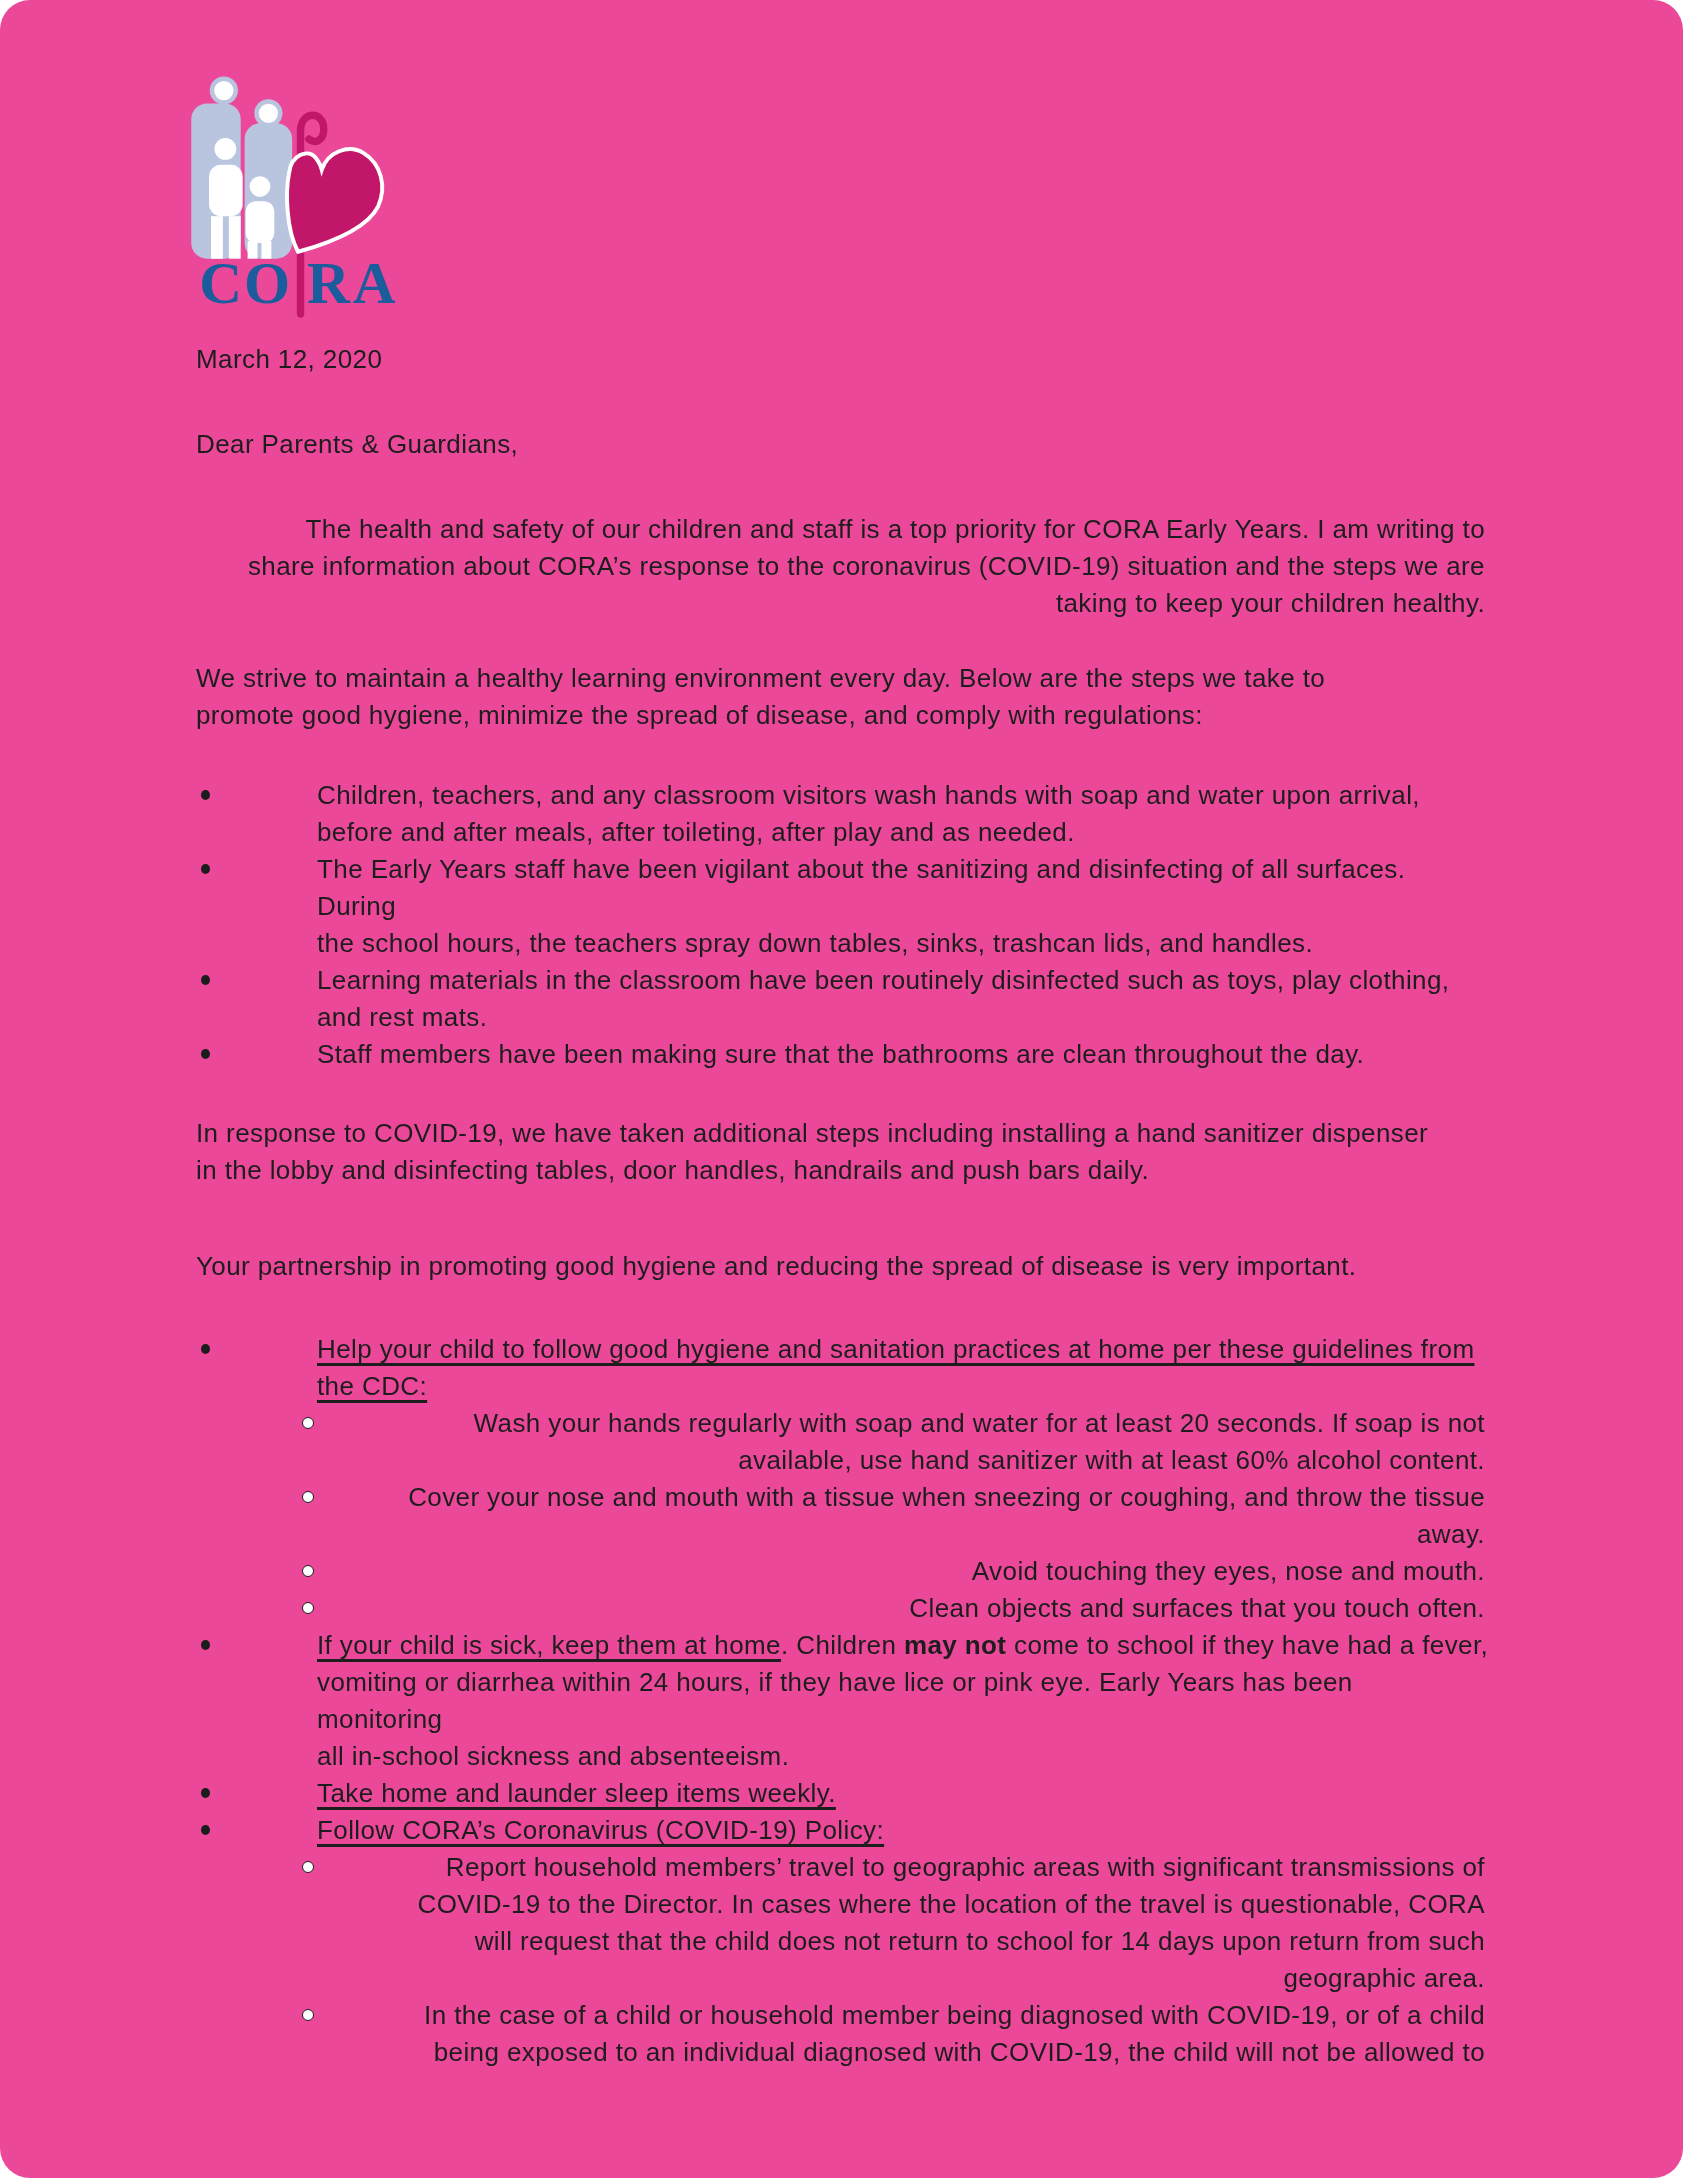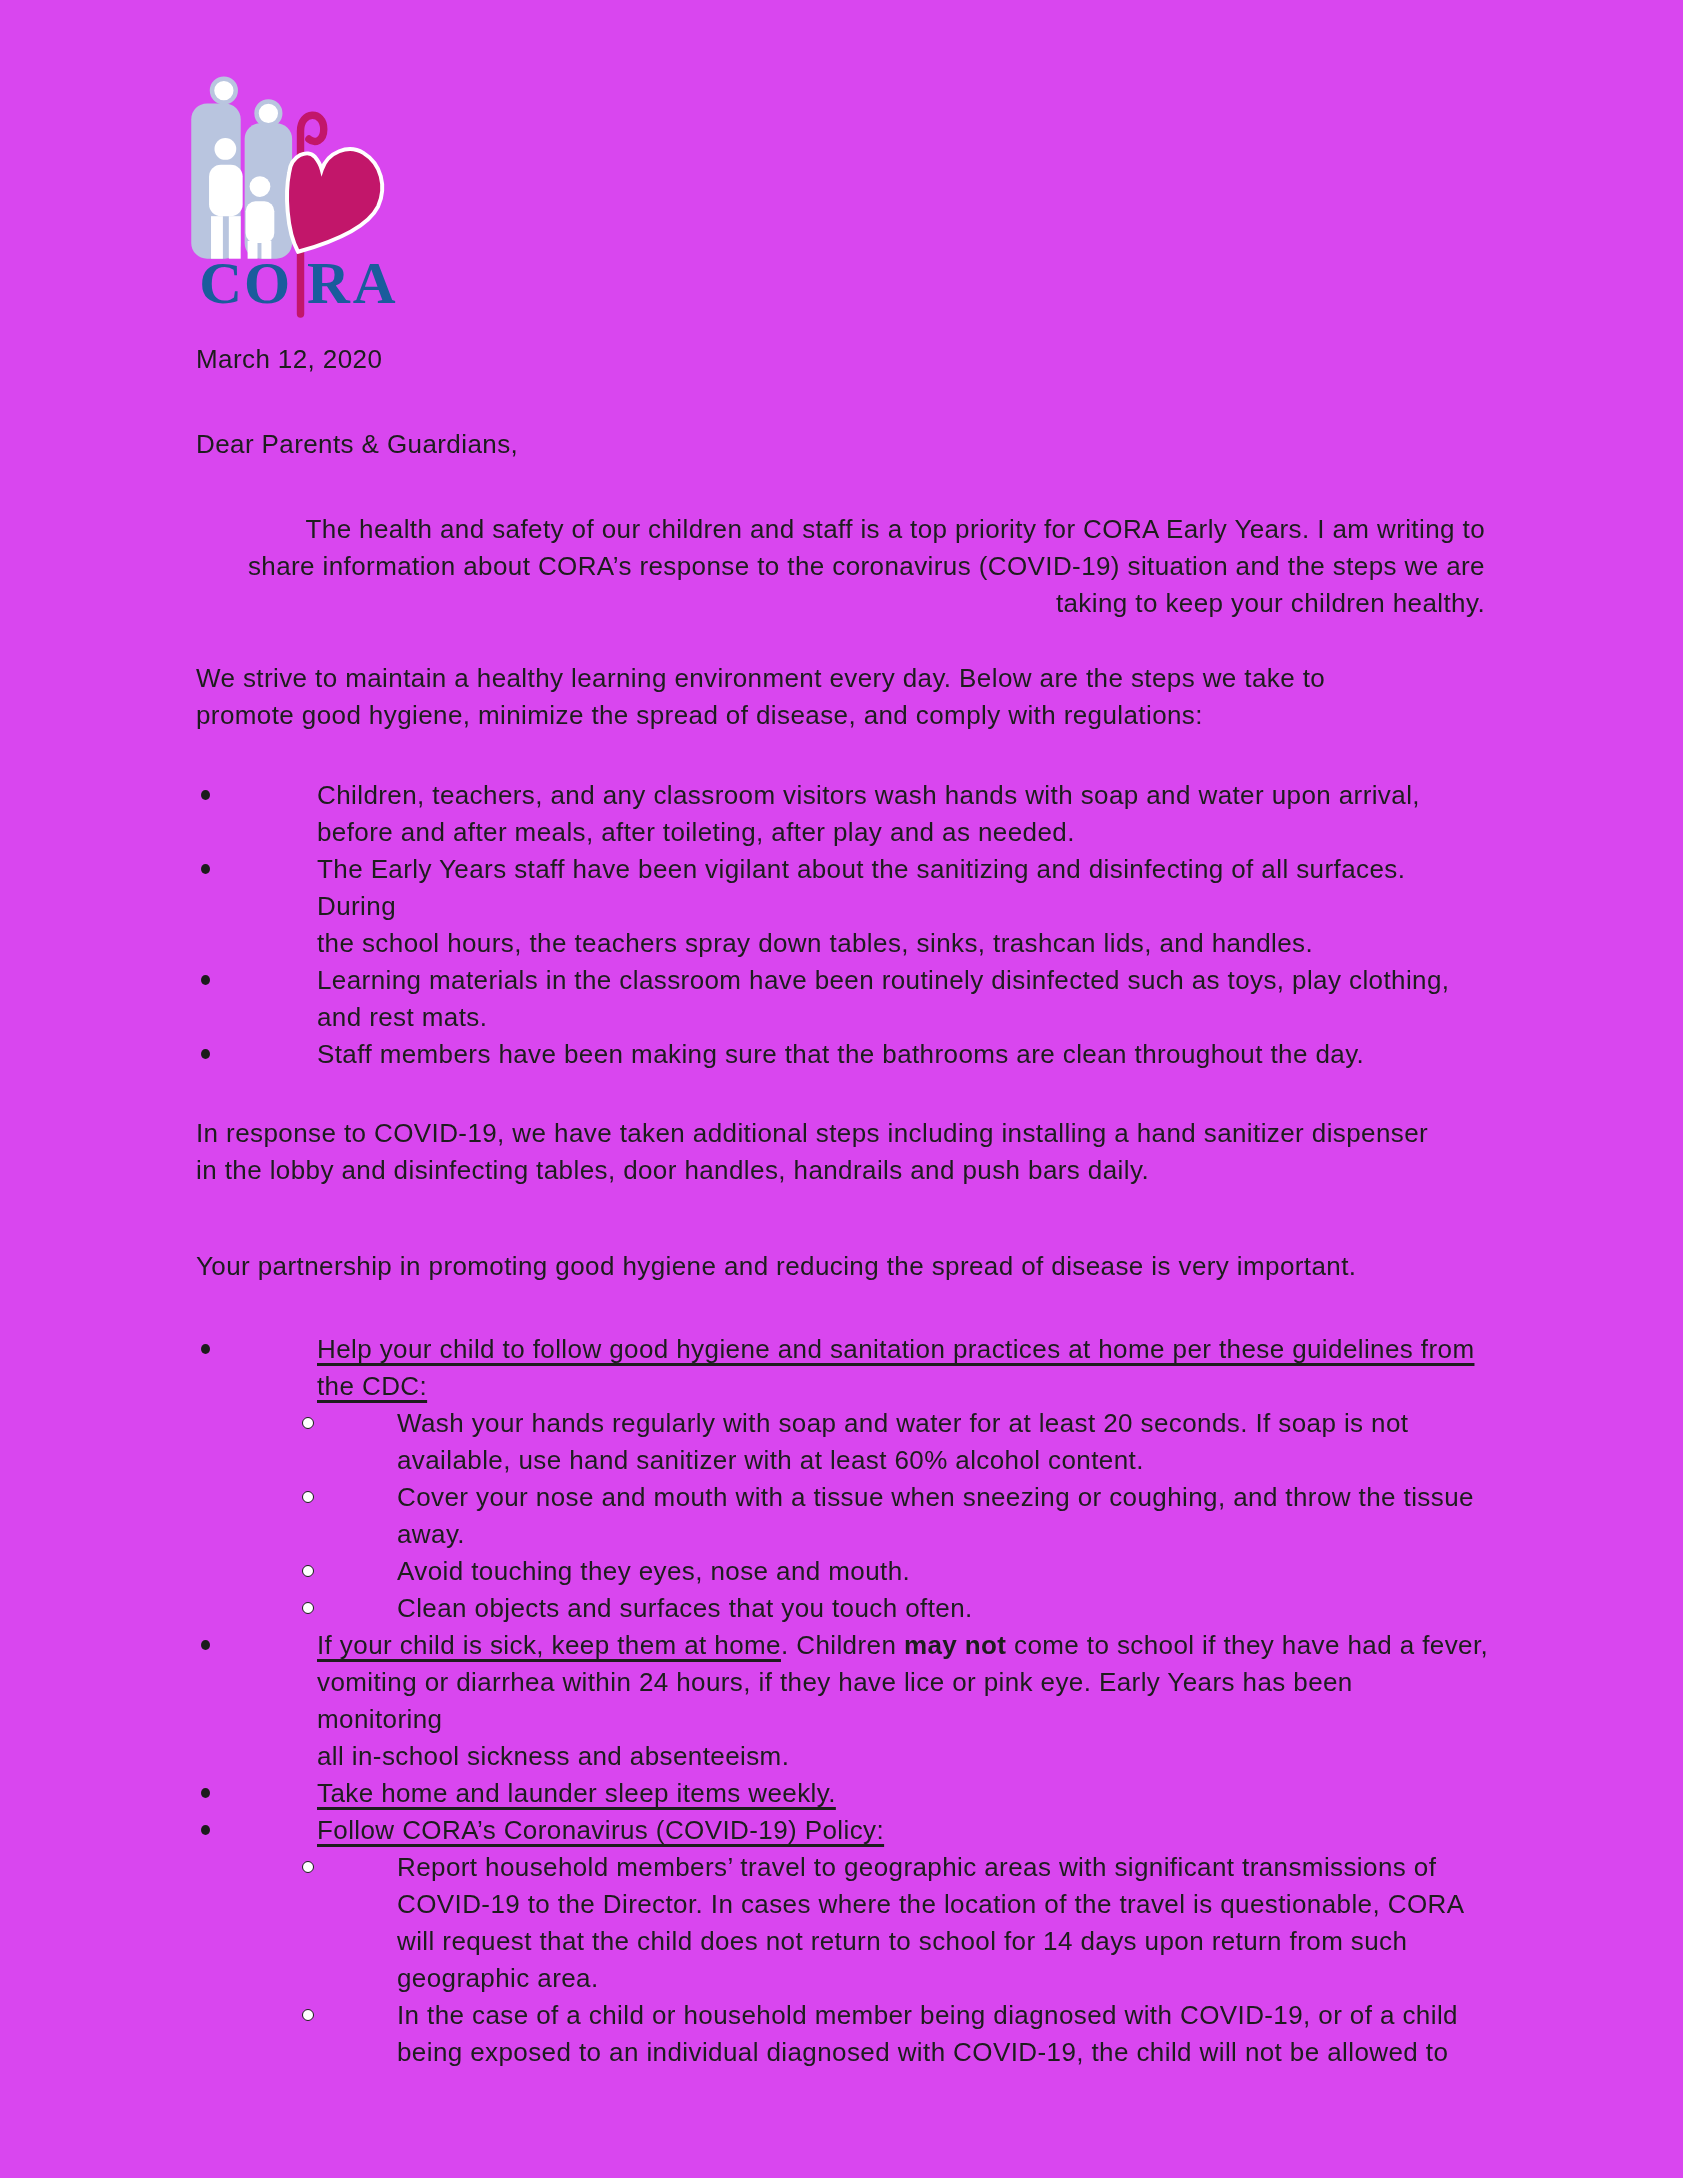--- a/index.html
+++ b/index.html
@@ -4,21 +4,21 @@
 <style>
   html,body { margin:0; padding:0; }
   body {
     width:1683px; height:2178px;
     background:#ffffff;
     font-family:"Liberation Sans","DejaVu Sans",sans-serif;
     color:#1d1d1d;
     position:relative;
     overflow:hidden;
   }
-  .page { position:absolute; inset:0; background:#d946ef; }
+  .page { position:absolute; inset:0; background:#ec4899;border-radius:30px; }
 
   .logo { position:absolute; left:183px; top:54px; width:238px; height:267px; }
 
   .letter {
     position:absolute; left:196px; top:341px; width:1289px;
     font-size:26px; line-height:37px; letter-spacing:0.4px;
   }
   .para { white-space:pre-line; }
   .line { white-space:nowrap; }
   p { margin:0; }
@@ -26,21 +26,21 @@
 
   .mb38 { margin-bottom:38px;text-align:right; }
   .mb41 { margin-bottom:59px; }
   .mb42 { margin-bottom:42px; }
   .mb43 { margin-bottom:43px; }
   .mb46 { margin-bottom:46px; }
   .mb48 { margin-bottom:48px; }
 
   .li { display:flex; align-items:flex-start;gap:48px; }
   .m1 { flex:none; width:73px; padding-left:5px; box-sizing:border-box; }
-  .li.sub { padding-left:106px; }
+  .li.sub { padding-left:106px;text-align:right; }
   .m2 { flex:none; width:47px; }
   .txt { flex:1; min-width:0; }
 
   .dot {
     display:block; width:9px; height:10px; border-radius:50%;
     background:#1c1c1c; margin-top:13px;
   }
   .ring {
     display:block; width:10px; height:10px; border-radius:50%;
     border:1.7px solid #1c1c1c; background:#fff; margin-top:12px; box-sizing:content-box;

